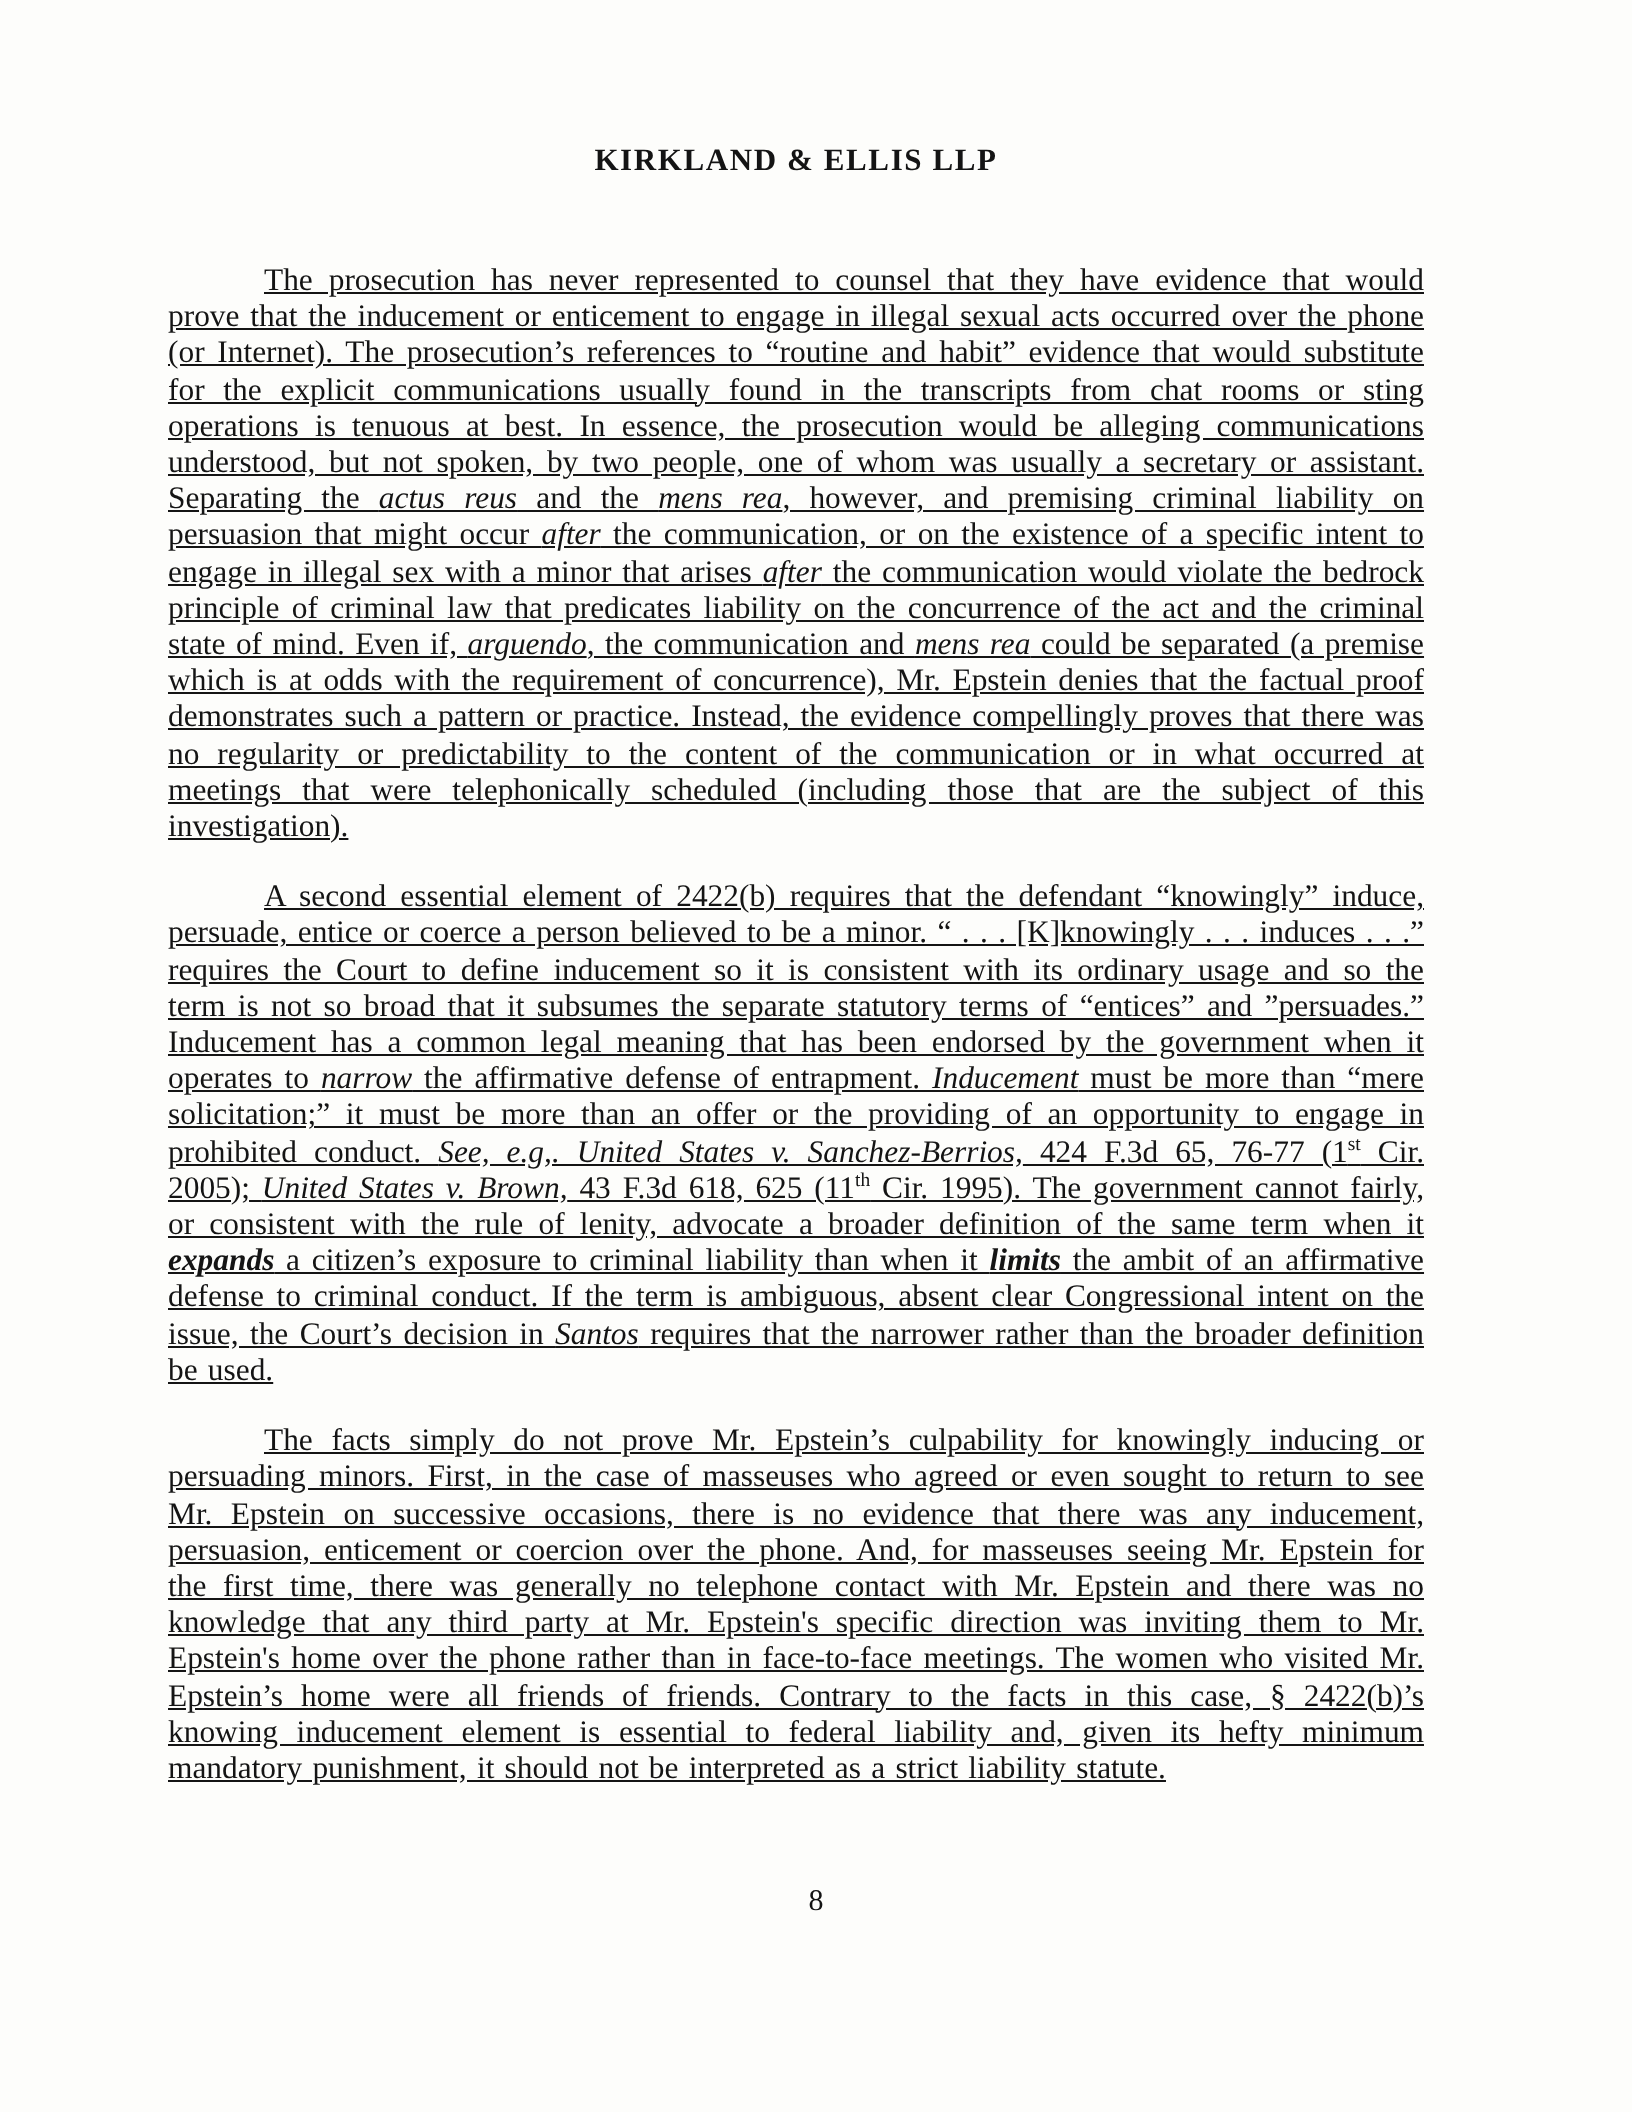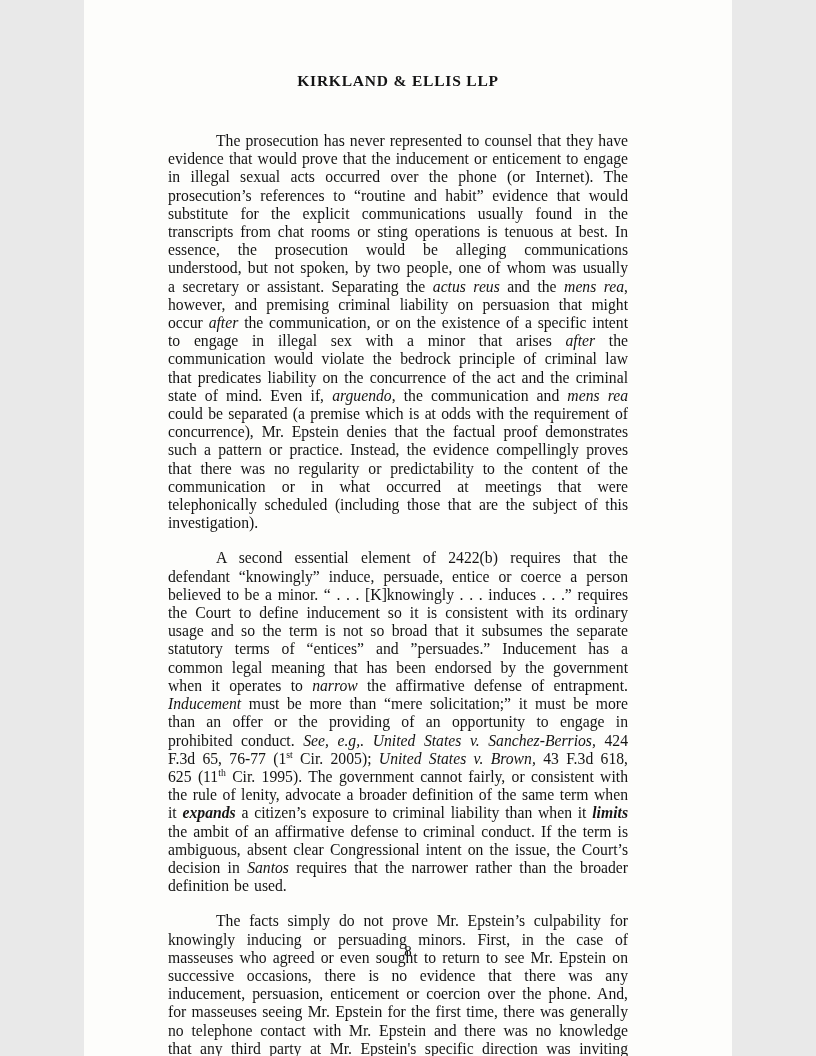--- a/index.html
+++ b/index.html
@@ -2,21 +2,21 @@
 <html><head>
 <meta charset="utf-8">
 <style>
   html, body {
     margin: 0;
     padding: 0;
     background: #e9e9e9;
   }
   .page {
     position: relative;
-    width: 648px;
+    width: 816px;
     height: 1056px;
     margin: 0 auto;
     background: #fdfdfb;
     box-sizing: border-box;
     padding: 72px 104px 0 84px;
     font-family: "Liberation Serif", serif;
     color: #141414;
     overflow: hidden;
   }
   .firm-header {
@@ -26,20 +26,21 @@
     letter-spacing: 0.8px;
     margin: 0 0 42px 0;
   }
   .body-text p {
     margin: 0 0 17px 0;
     text-align: justify;
     text-indent: 48px;
     font-size: 15.7px;
     line-height: 18.2px;
     word-spacing: 1.2px;
+    text-decoration: underline;
   }
   .run-i { font-style: italic; }
   .run-bi { font-style: italic; font-weight: bold; }
   .run-sup { vertical-align: super; font-size: 0.62em; line-height: 0; }
   .page-number {
     position: absolute;
     bottom: 96px;
     left: 0;
     right: 0;
     text-align: center;

